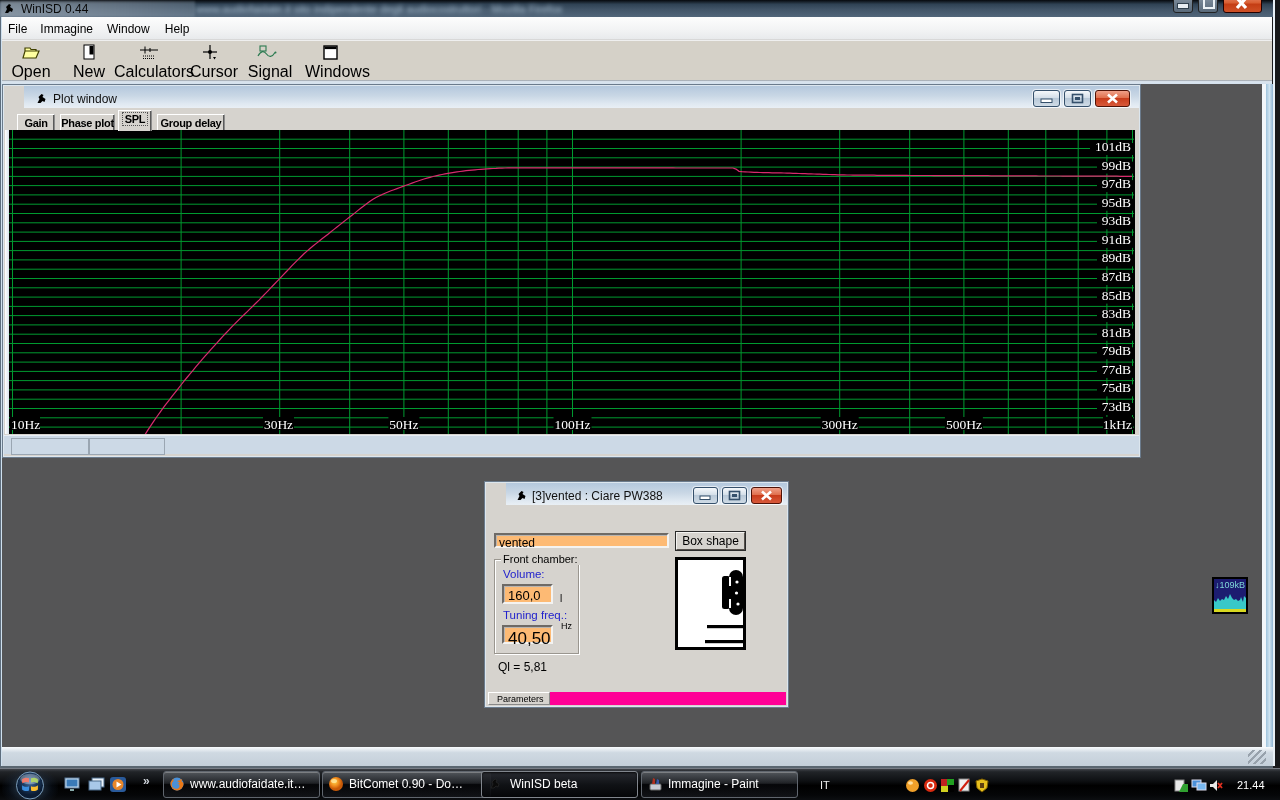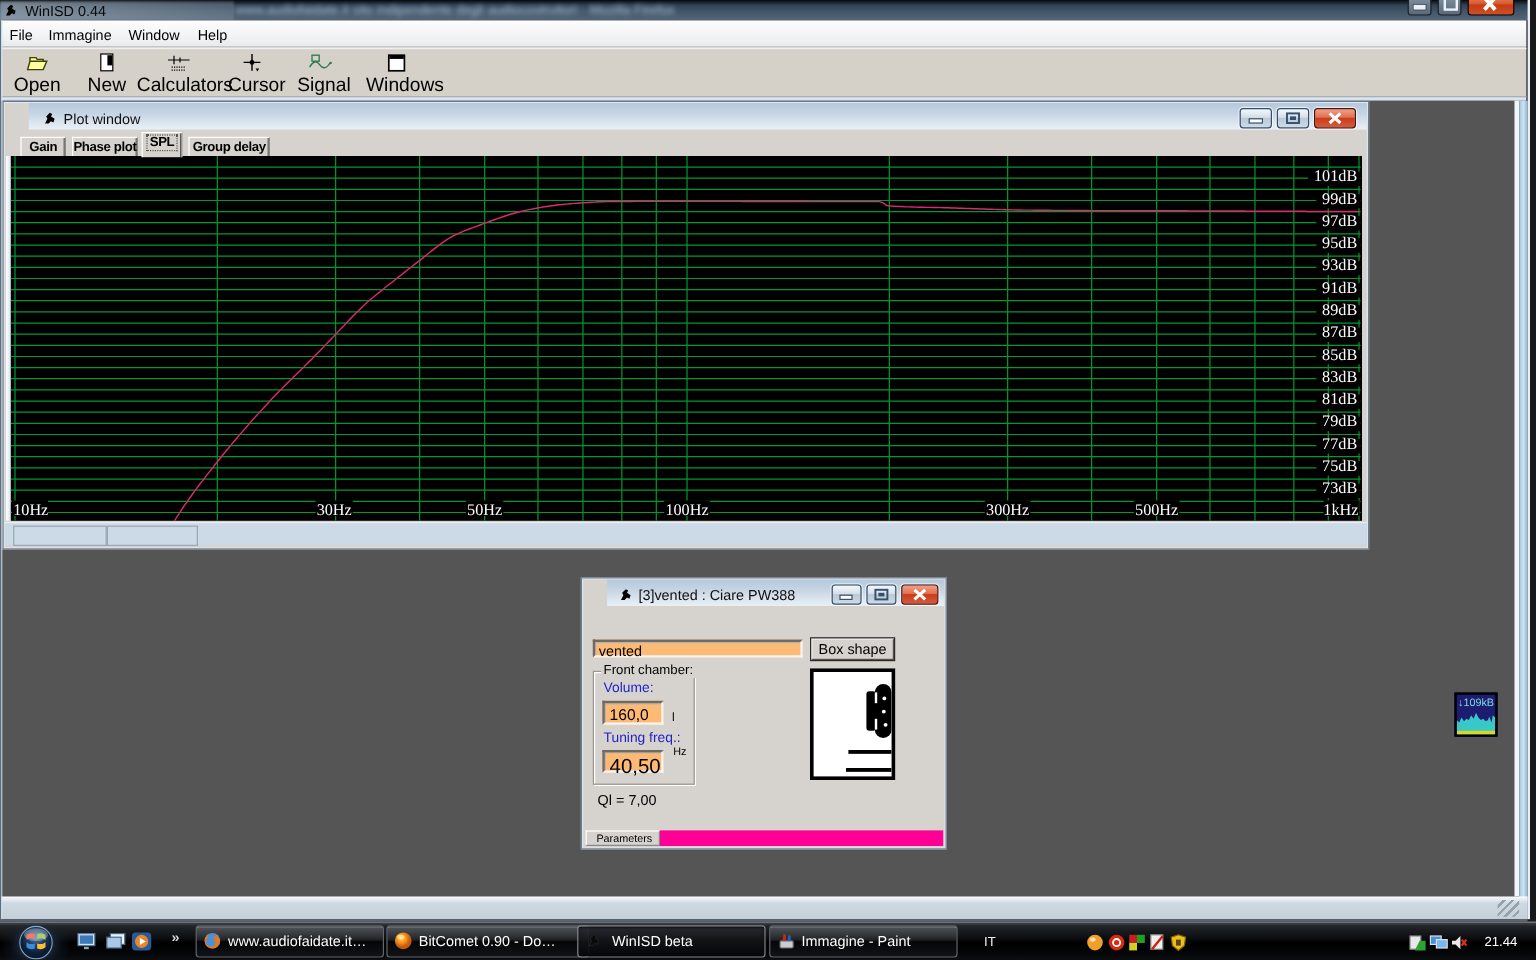--- a/index.html
+++ b/index.html
@@ -278,21 +278,21 @@
   <div class="abs sunken" style="left:9px;top:51px;width:175px;height:15px;font-size:12px;padding:1px 0 0 3px;box-sizing:border-box;">vented</div>
   <div class="abs raised" style="left:191px;top:50px;width:69px;height:18px;font-size:12px;text-align:center;padding-top:1px;box-sizing:border-box;border-width:1px;outline:1px solid #2a2a2a;">Box shape</div>
   <div class="abs" style="left:9px;top:77px;width:83px;height:93px;border:1px solid #9a968f;box-shadow:1px 1px 0 #fff, inset 1px 1px 0 #fff;"></div>
   <div class="abs" style="left:16px;top:71px;font-size:11px;background:#d6d3ce;padding:0 2px;">Front chamber:</div>
   <div class="abs" style="left:18px;top:86px;font-size:11.5px;color:#2222cc;">Volume:</div>
   <div class="abs sunken" style="left:17px;top:102px;width:51px;height:20px;font-size:13px;padding:2px 0 0 4px;box-sizing:border-box;">160,0</div>
   <div class="abs" style="left:75px;top:111px;font-size:10px;">l</div>
   <div class="abs" style="left:18px;top:127px;font-size:11.5px;color:#2222cc;">Tuning freq.:</div>
   <div class="abs sunken" style="left:17px;top:143px;width:51px;height:19px;font-size:17px;padding:2px 0 0 4px;box-sizing:border-box;">40,50</div>
   <div class="abs" style="left:76px;top:139px;font-size:9px;">Hz</div>
-  <div class="abs" style="left:13px;top:178px;font-size:12px;">Ql = 7,00</div>
+  <div class="abs" style="left:13px;top:178px;font-size:12px;">Ql = 5,81</div>
 
   <div class="abs" style="left:190px;top:75px;width:71px;height:93px;background:#fff;border:3px solid #000;box-sizing:border-box;">
     <svg width="65" height="87" viewBox="0 0 65 87">
         <g fill="#000">
           <rect x="51" y="10" width="14" height="45" rx="7"></rect>
           <rect x="44" y="16" width="8" height="33" rx="2.5"></rect>
         </g>
         <g fill="#fff">
           <circle cx="59" cy="22" r="1.6"></circle>
           <circle cx="58.5" cy="33" r="1.6"></circle>

